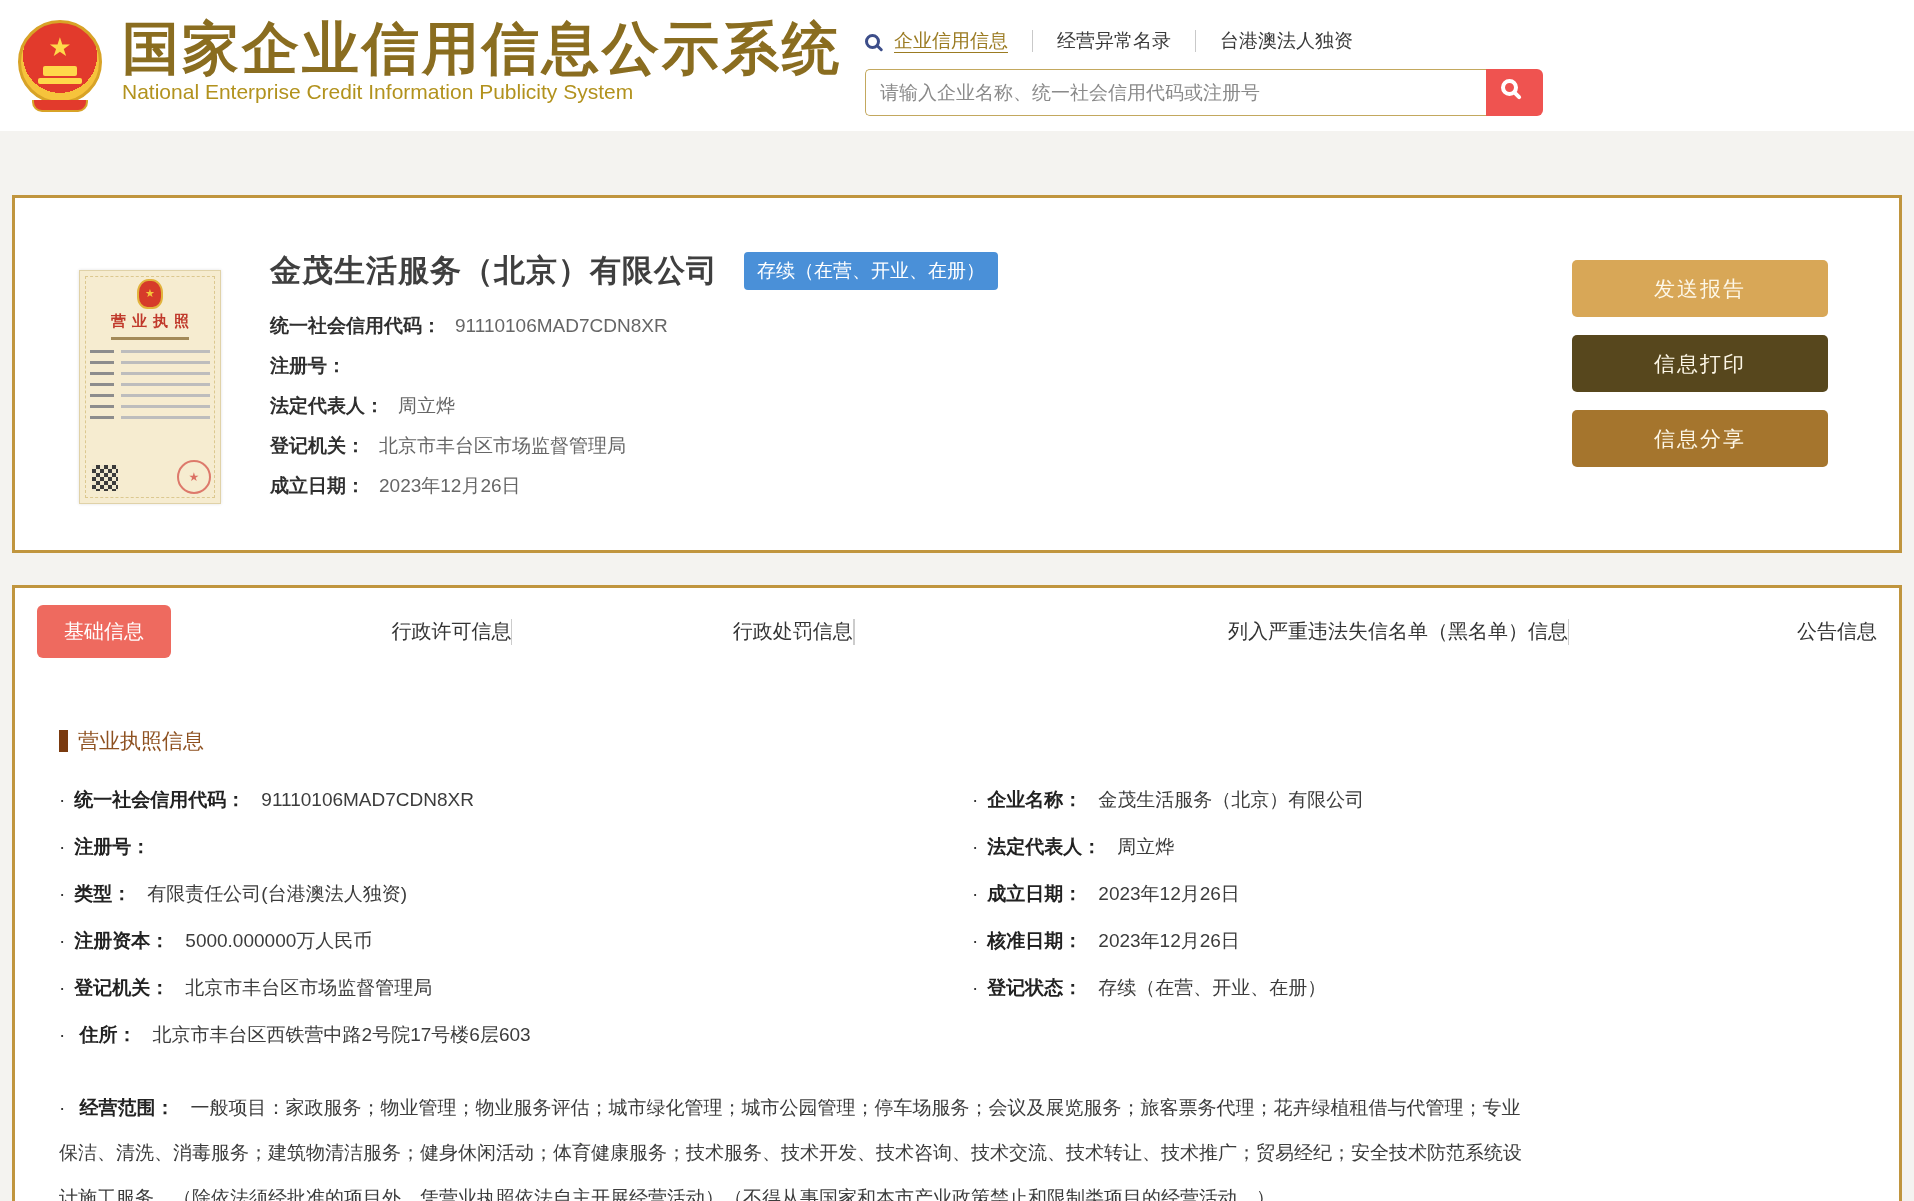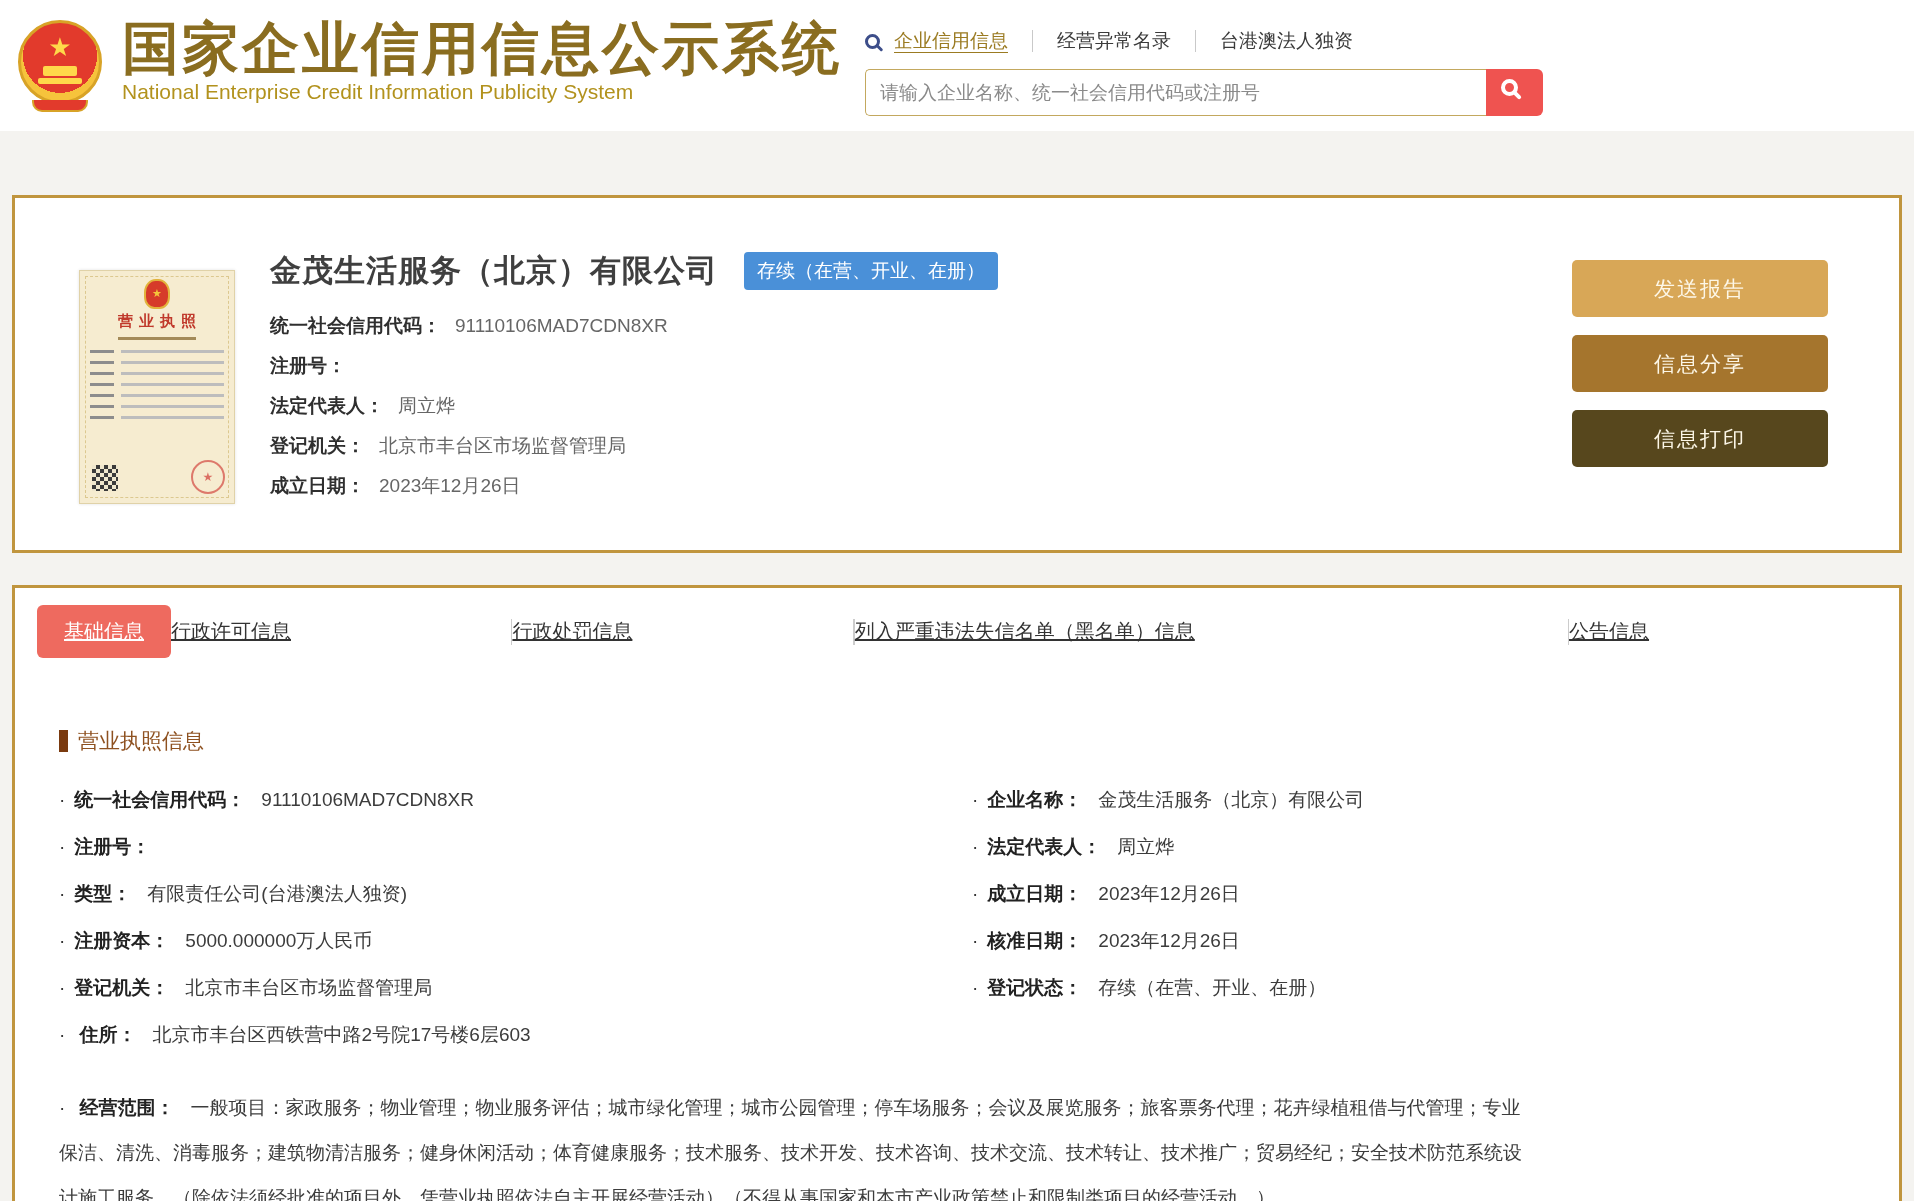--- a/index.html
+++ b/index.html
@@ -43,21 +43,21 @@
   .search-btn {
     width:57px; height:47px; background:#ef5350; border:none; border-radius:0 6px 6px 0;
     cursor:pointer; position:relative;
   }
   .search-btn .wmag { display:block; width:17px; height:17px; border:4px solid #fff; border-radius:50%; position:absolute; left:15px; top:10px; }
   .search-btn .wmag::after { content:""; position:absolute; width:4px; height:10px; background:#fff; right:-5px; bottom:-8px; transform:rotate(-45deg); border-radius:2px; }
   
   .card { background:#fff; border:3px solid #c0953e; margin:0 12px; position:relative; }
   .card1 { margin-top:64px; height:358px; }
   .license {
-    position:absolute; left:64px; top:72px; width:156px; height:234px;
+    position:absolute; left:64px; top:72px; width:142px; height:234px;
     background:#f6ecd0; border:1px solid #e0d2a8; box-shadow:0 0 3px rgba(0,0,0,.12);
   }
   .license::before { content:""; position:absolute; inset:5px; border:1px dashed #dcc globalize; border:1px dashed #dcc88f; pointer-events:none; }
   .lic-emblem { width:26px; height:30px; margin:8px auto 3px; background:#d63b2a; border:2px solid #e2b33c; border-radius:45% 45% 40% 40%; position:relative; }
   .lic-emblem::after { content:"★"; position:absolute; left:50%; top:45%; transform:translate(-50%,-50%); color:#f4c63b; font-size:11px; }
   .lic-title { text-align:center; color:#c0392b; font-weight:bold; font-size:15px; letter-spacing:6px; text-indent:6px; }
   .lic-sub { width:78px; height:3px; background:#a38a58; margin:6px auto 10px; }
   .lic-rows { margin:0 10px; }
   .lic-row { display:flex; align-items:center; margin-bottom:8px; }
   .lic-row .lab { width:24px; height:3px; background:#8d8d8d; margin-right:7px; flex:0 0 auto; }
@@ -81,21 +81,21 @@
     display:block; width:256px; height:57px; border:none; border-radius:5px;
     color:#fdf7e7; font-size:21px; cursor:pointer; margin-bottom:18px;
     font-family:inherit; letter-spacing:2px;
   }
   .act-btn.send { background:#d8a757; }
   .act-btn.share { background:#a5752d; }
   .act-btn.print { background:#57471d; }
   
   .card2 { margin-top:32px; height:660px; }
   .tabbar { display:flex; align-items:center; padding:17px 22px 13px; }
-  .tab { font-size:20px; color:#333; text-align:left; cursor:pointer; white-space:nowrap;text-decoration:underline; }
+  .tab { font-size:20px; color:#333; text-align:right; cursor:pointer; white-space:nowrap; }
   .tab.active { background:#ee6a5f; color:#fff; border-radius:6px; padding:13px 27px; font-size:20px; }
   .tab.t2 { flex:1.05; } .tab.t3 { flex:1.05; } .tab.t4 { flex:1.45; } .tab.t5 { flex:2.2; } .tab.t6 { flex:0.95; }
   .tab-divider { width:1px; height:26px; background:#ccc; flex:0 0 auto; }
   .section-title { margin:56px 0 0 44px; font-size:21px; color:#8e5120; display:flex; align-items:center; }
   .section-title .bar { width:9px; height:22px; background:#7a3a0f; margin-right:10px; }
   .detail-grid {
     display:grid; grid-template-columns:1fr 1fr; column-gap:30px; row-gap:25px;
     padding:34px 44px 0; font-size:19px; line-height:22px;
   }
   .dcell::before, .drow::before { content:"·"; color:#333; margin-right:9px; }
@@ -198,22 +198,22 @@
         <b>登记机关：</b><span>北京市丰台区市场监督管理局</span>
       </div>
       <div class="cfield">
         <b>成立日期：</b><span>2023年12月26日</span>
       </div>
     </div>
   </div>
 
   <div class="actions">
     <button class="act-btn send">发送报告</button>
+    <button class="act-btn print">信息打印</button>
     <button class="act-btn share">信息分享</button>
-    <button class="act-btn print">信息打印</button>
   </div>
 </div>
 
 <div class="card card2">
   <div class="tabbar">
     <span class="tab active t1">基础信息</span>
     <span class="tab t2">行政许可信息</span>
     <span class="tab-divider"></span>
     <span class="tab t3">行政处罚信息</span>
     <span class="tab-divider"></span>

